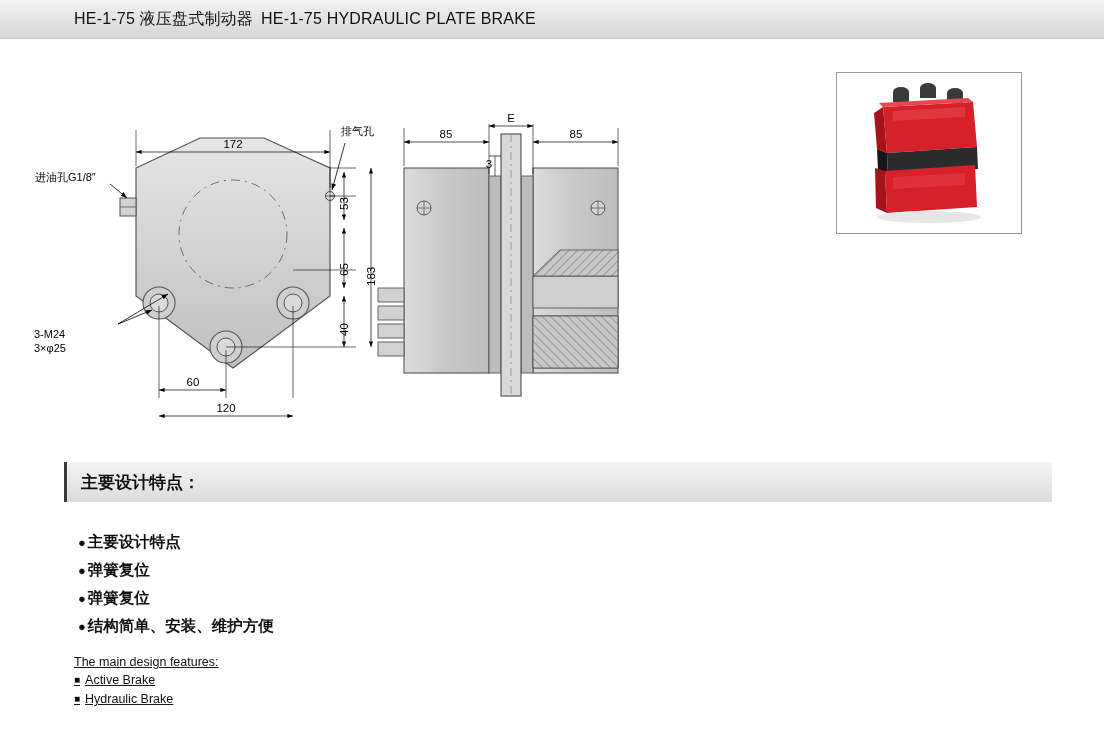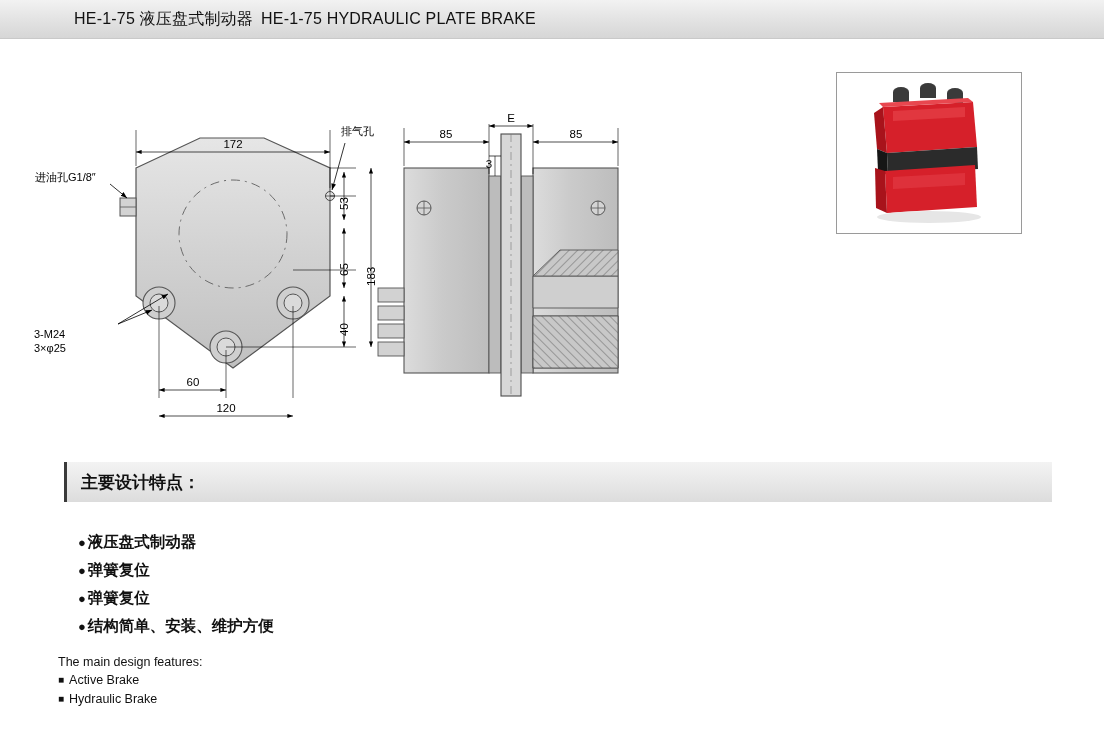--- a/index.html
+++ b/index.html
@@ -99,23 +99,24 @@
     color: #111;
     line-height: 27px;
     white-space: nowrap;
   }
   .cn-item .bullet {
     font-size: 13px;
     margin-right: 2px;
   }
   #features-en-block {
     position: absolute;
-    left: 58px;
+    left: 74px;
     top: 653px;
     width: 760px;
+    text-decoration: underline;
   }
   #features-en-title {
     font-size: 12.5px;
     color: #111;
     line-height: 18px;
   }
   .en-item {
     font-size: 12.5px;
     color: #111;
     line-height: 18px;
@@ -337,21 +338,21 @@
       <ellipse cx="92" cy="144" rx="52" ry="6" fill="#e6e6e6"></ellipse>
     </g>
   </svg>
 </div>
 
 <div id="features-heading-bar">
   <div id="features-heading">主要设计特点：</div>
 </div>
 
 <div id="features-cn-list">
-  <div class="cn-item"><span class="bullet">●</span><span>液压盘式制动器</span></div>
+  <div class="cn-item"><span class="bullet">●</span><span>主要设计特点</span></div>
   <div class="cn-item"><span class="bullet">●</span><span>弹簧复位</span></div>
   <div class="cn-item"><span class="bullet">●</span><span>弹簧复位</span></div>
   <div class="cn-item"><span class="bullet">●</span><span>结构简单、安装、维护方便</span></div>
 </div>
 
 <div id="features-en-block">
   <div id="features-en-title">The main design features:</div>
   <div class="en-item"><span class="sq">■</span><span>Active Brake</span></div>
   <div class="en-item"><span class="sq">■</span><span>Hydraulic Brake</span></div>
 </div>

